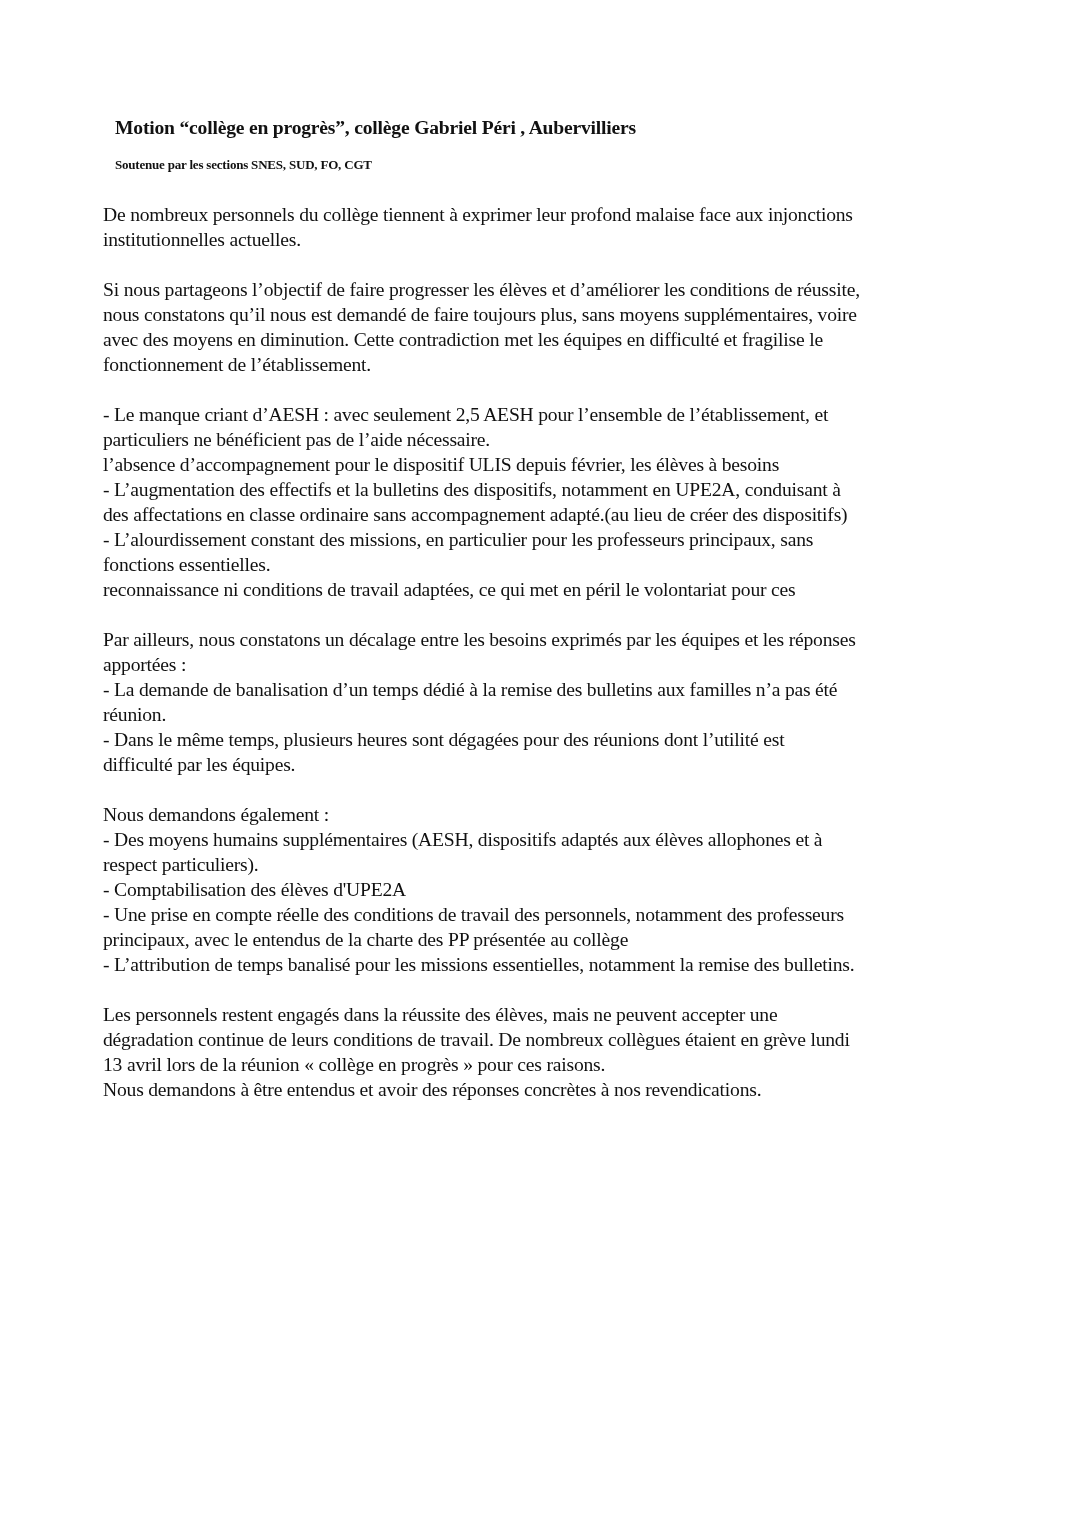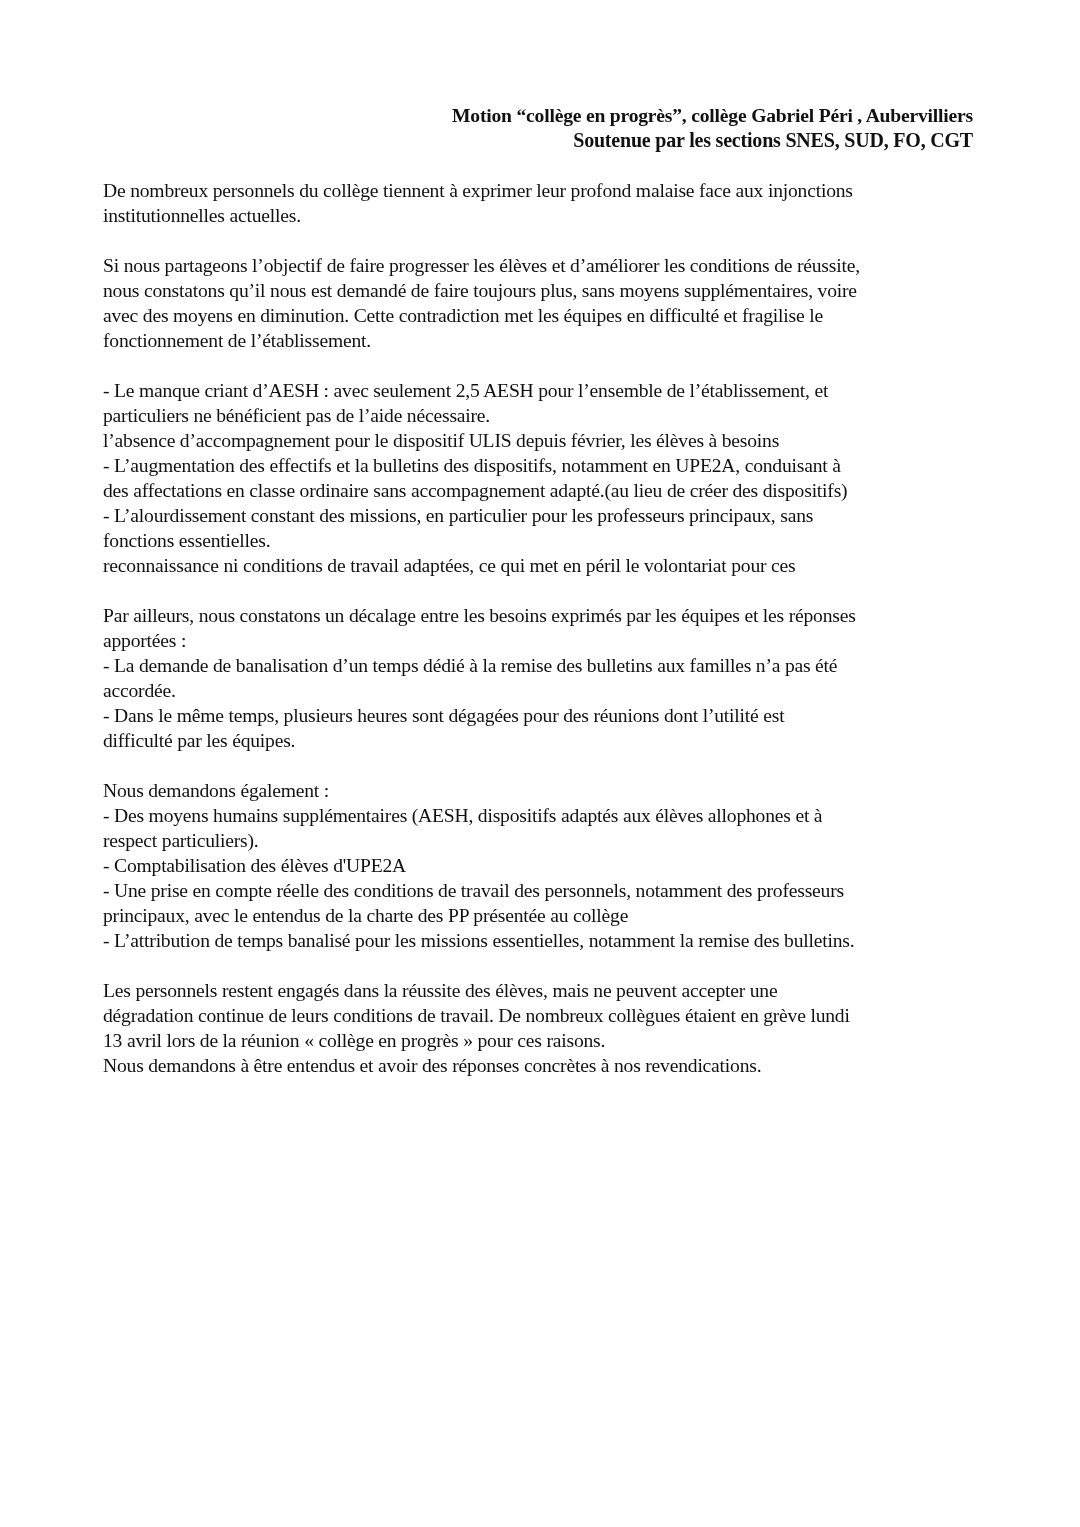--- a/index.html
+++ b/index.html
@@ -2,32 +2,32 @@
 <html><head>
   <meta charset="utf-8">
   <style>
     html, body { margin: 0; padding: 0; background: #ffffff; }
     body { width: 1080px; height: 1527px; position: relative; overflow: hidden; }
     .page {
       position: absolute; left: 103px; top: 103px; width: 870px;
       font-family: "Liberation Serif", serif; color: #111111;
       font-size: 19.6px; line-height: 25px; letter-spacing: -0.2px;
     }
-    .title { text-align: right; font-weight: bold; margin: 0; }
+    .title { text-align: left; font-weight: bold; margin: 12px; }
     .title-block { margin-bottom: 25px; }
     p { margin: 8px 0 25px 0; }
     .line { display: block; white-space: nowrap; }
   </style>
 </head>
 <body>
 
 <div class="page">
   <div class="title-block">
     <h1 class="title" style="font-size:19.6px;">Motion “collège en progrès”, collège Gabriel Péri , Aubervilliers</h1>
-    <h2 class="title" style="font-size:20px;">Soutenue par les sections SNES, SUD, FO, CGT</h2>
+    <h2 class="title" style="font-size:13px;">Soutenue par les sections SNES, SUD, FO, CGT</h2>
   </div>
   <div id="body-container">
       <p>
         <span class="line">De nombreux personnels du collège tiennent à exprimer leur profond malaise face aux injonctions</span>
         <span class="line">institutionnelles actuelles.</span>
       </p>
       <p>
         <span class="line">Si nous partageons l’objectif de faire progresser les élèves et d’améliorer les conditions de réussite,</span>
         <span class="line">nous constatons qu’il nous est demandé de faire toujours plus, sans moyens supplémentaires, voire</span>
         <span class="line">avec des moyens en diminution. Cette contradiction met les équipes en difficulté et fragilise le</span>
@@ -40,21 +40,21 @@
         <span class="line">- L’augmentation des effectifs et la bulletins des dispositifs, notamment en UPE2A, conduisant à</span>
         <span class="line">des affectations en classe ordinaire sans accompagnement adapté.(au lieu de créer des dispositifs)</span>
         <span class="line">- L’alourdissement constant des missions, en particulier pour les professeurs principaux, sans</span>
         <span class="line">fonctions essentielles.</span>
         <span class="line">reconnaissance ni conditions de travail adaptées, ce qui met en péril le volontariat pour ces</span>
       </p>
       <p>
         <span class="line">Par ailleurs, nous constatons un décalage entre les besoins exprimés par les équipes et les réponses</span>
         <span class="line">apportées :</span>
         <span class="line">- La demande de banalisation d’un temps dédié à la remise des bulletins aux familles n’a pas été</span>
-        <span class="line">accordée.</span>
+        <span class="line">réunion.</span>
         <span class="line">- Dans le même temps, plusieurs heures sont dégagées pour des réunions dont l’utilité est</span>
         <span class="line">difficulté par les équipes.</span>
       </p>
       <p>
         <span class="line">Nous demandons également :</span>
         <span class="line">- Des moyens humains supplémentaires (AESH, dispositifs adaptés aux élèves allophones et à</span>
         <span class="line">respect particuliers).</span>
         <span class="line">- Comptabilisation des élèves d'UPE2A</span>
         <span class="line">- Une prise en compte réelle des conditions de travail des personnels, notamment des professeurs</span>
         <span class="line">principaux, avec le entendus de la charte des PP présentée au collège</span>

